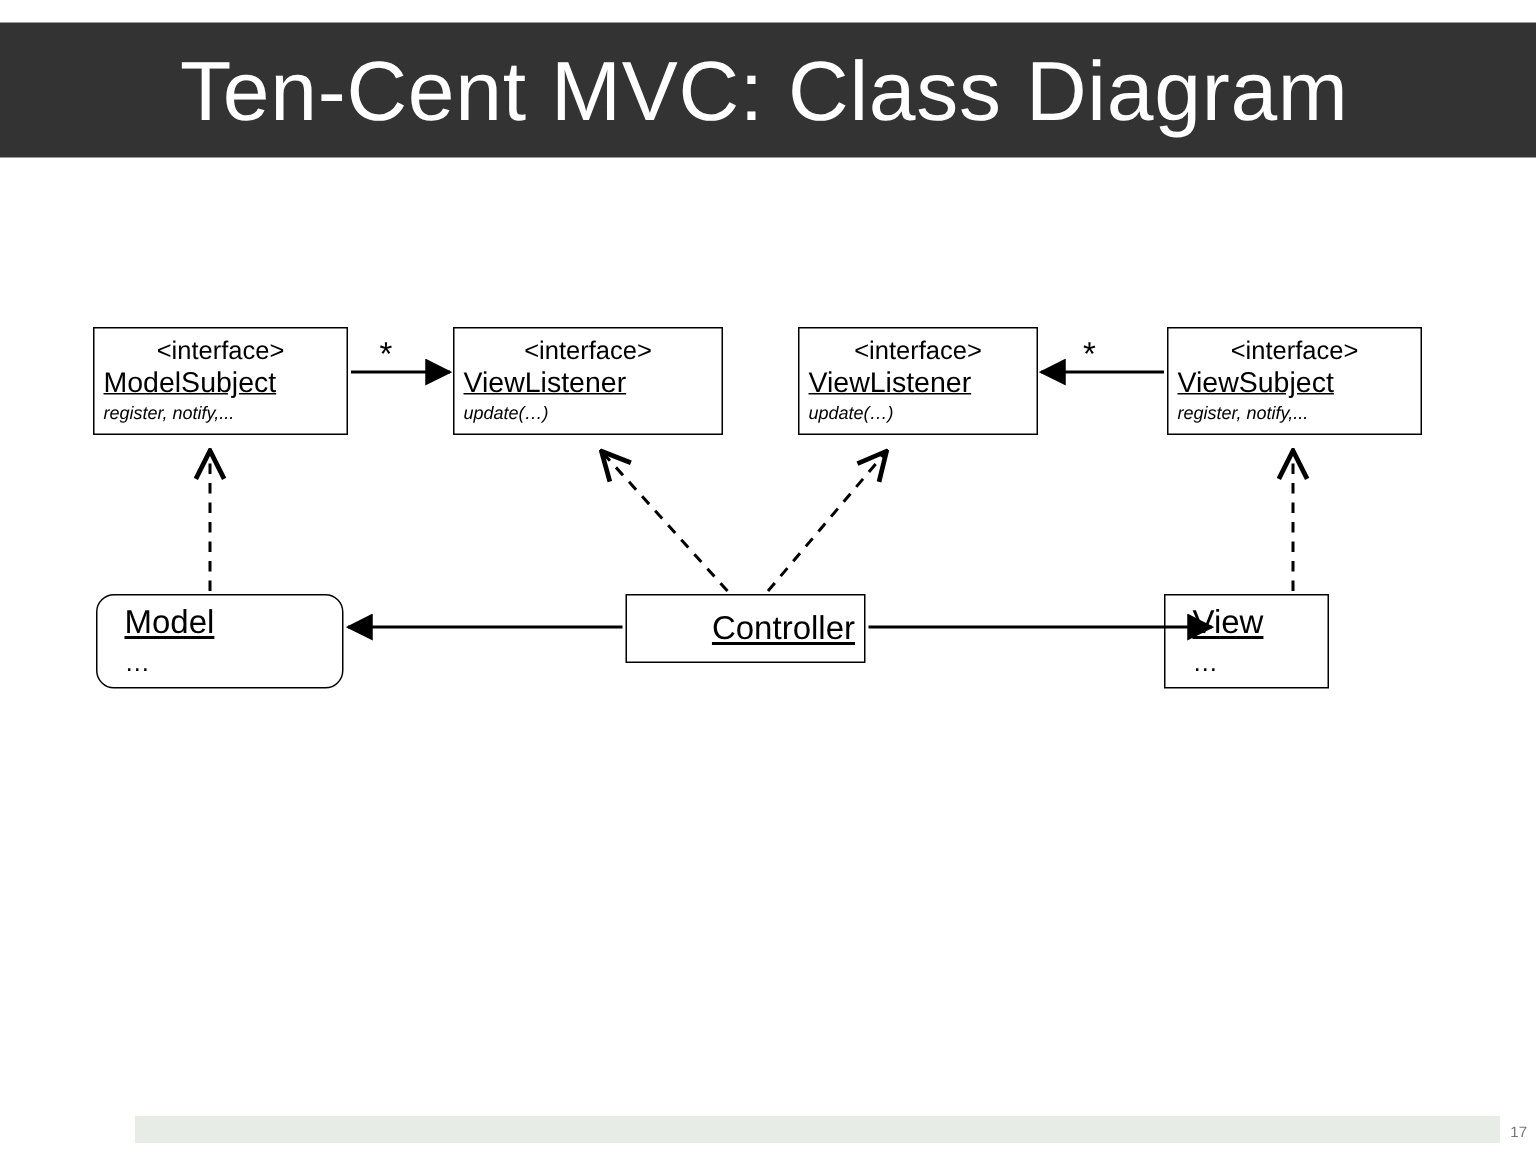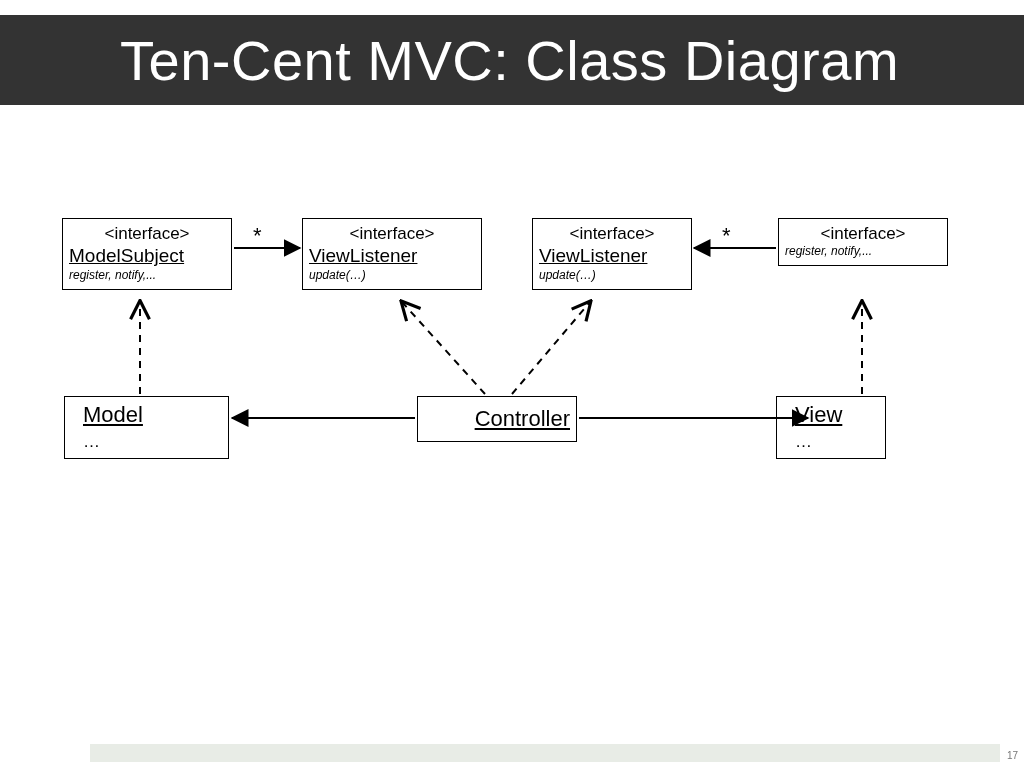--- a/index.html
+++ b/index.html
@@ -97,24 +97,25 @@
   </div>
 
   <div class="box" style="left:532px; top:218px; width:160px;">
     <div class="stereotype">&lt;interface&gt;</div>
     <div class="name">ViewListener</div>
     <div class="ops">update(…)</div>
   </div>
 
   <div class="box" style="left:778px; top:218px; width:170px;">
     <div class="stereotype">&lt;interface&gt;</div>
+    <div class="name">ViewSubject</div>
     <div class="ops">register, notify,...</div>
   </div>
 
-  <div class="box" style="left:64px; top:396px; width:165px; padding-left:18px;">
+  <div class="box" style="left:64px; top:396px; width:165px; padding-left:18px;border-radius:12px;">
     <span class="class-name">Model</span>
     <div class="ops-dots">…</div>
   </div>
 
   <div class="box" style="left:417px; top:396px; width:160px; text-align:center; padding:8px 6px;">
     <span class="class-name" style="text-align:right;">Controller</span>
   </div>
 
   <div class="box" style="left:776px; top:396px; width:110px; padding-left:18px;">
     <span class="class-name">View</span>

